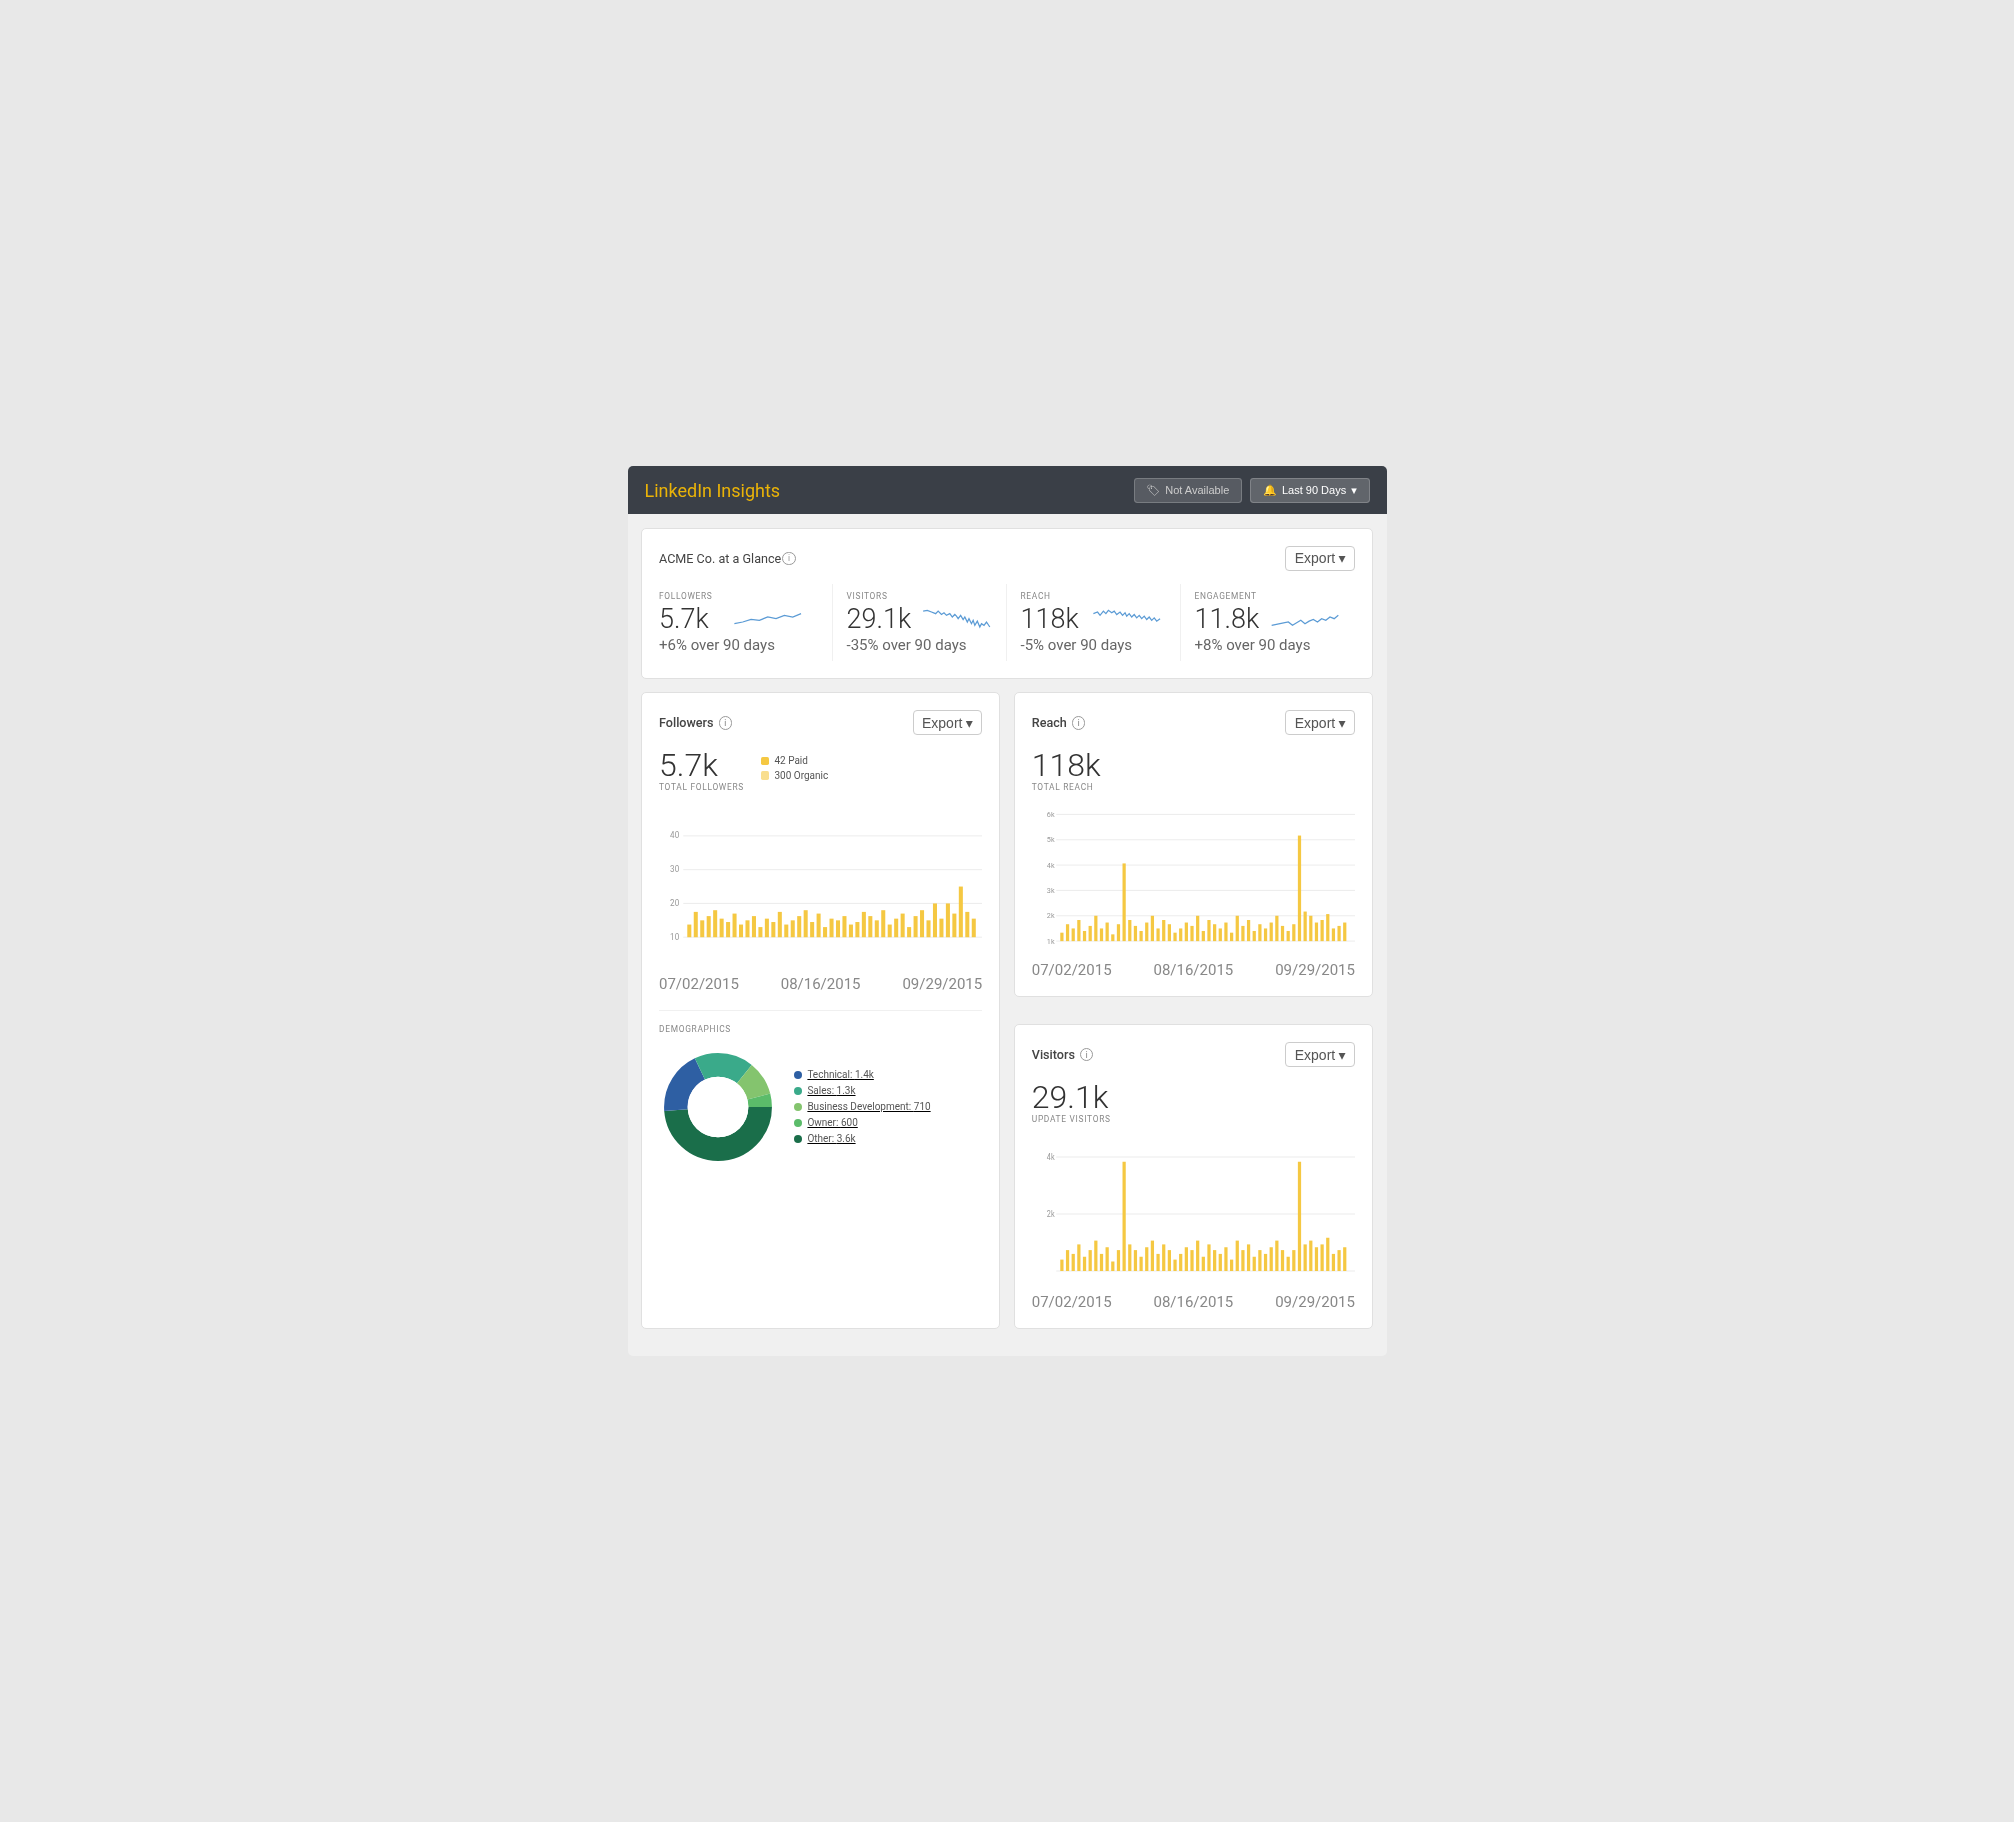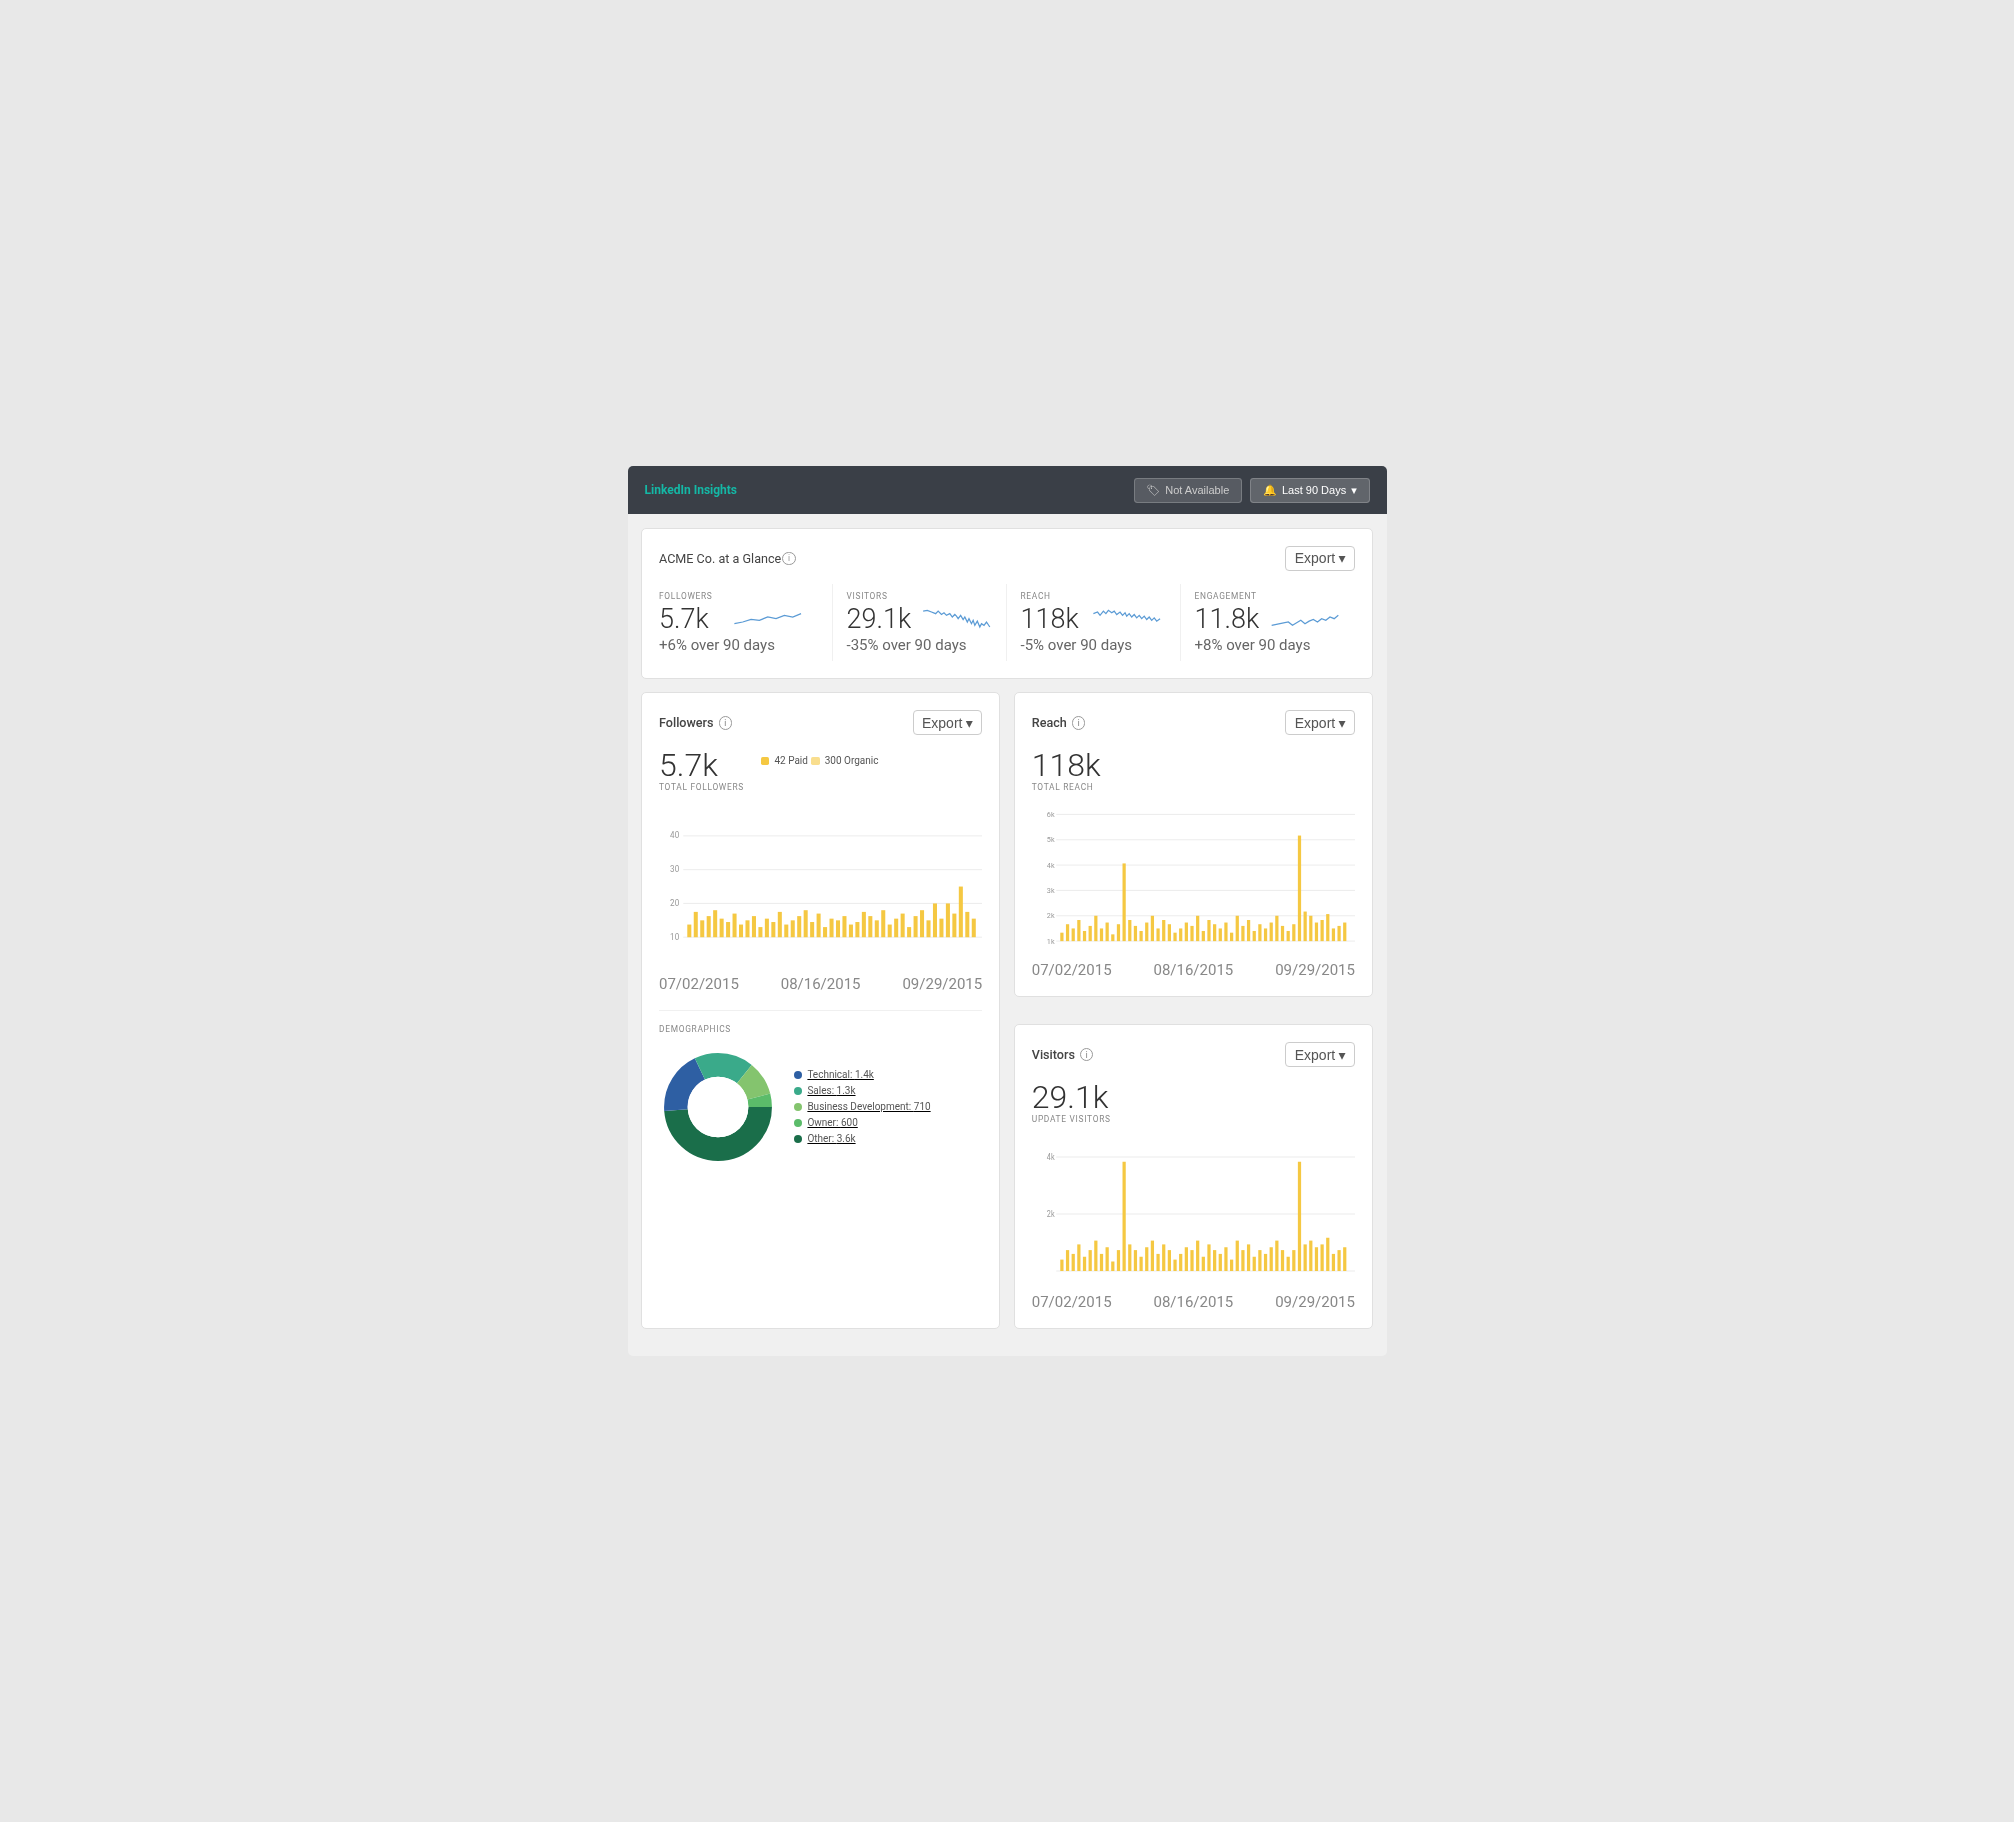--- a/index.html
+++ b/index.html
@@ -19,23 +19,23 @@
     
     .header {
       background: #3a3f47;
       border-radius: 5px 5px 0 0;
       padding: 11.8px 17px;
       display: flex;
       align-items: center;
       justify-content: space-between;
     }
     .header-title {
-      color: #14b8a6;
-      font-size: 12px;
-      font-weight: 700;
+      color: #eab308;
+      font-size: 18px;
+      font-weight: 400;
     }
     .header-actions {
       display: flex;
       gap: 8.4px;
       align-items: center;
     }
     .header-btn {
       background: rgba(255,255,255,0.15);
       border: 0.8px solid rgba(255,255,255,0.2);
       border-radius: 3.4px;
@@ -177,21 +177,21 @@
       margin-bottom: 13.5px;
     }
     .followers-top {
       display: flex;
       gap: 17px;
       align-items: flex-start;
       margin-bottom: 13.5px;
     }
     .legend {
       display: flex;
-      flex-direction: row;
+      flex-direction: column;
       gap: 3.4px;
       padding-top: 6.7px;
     }
     .legend-item {
       display: flex;
       align-items: center;
       gap: 5px;
       font-size: 10px;
       color: #555;
     }

